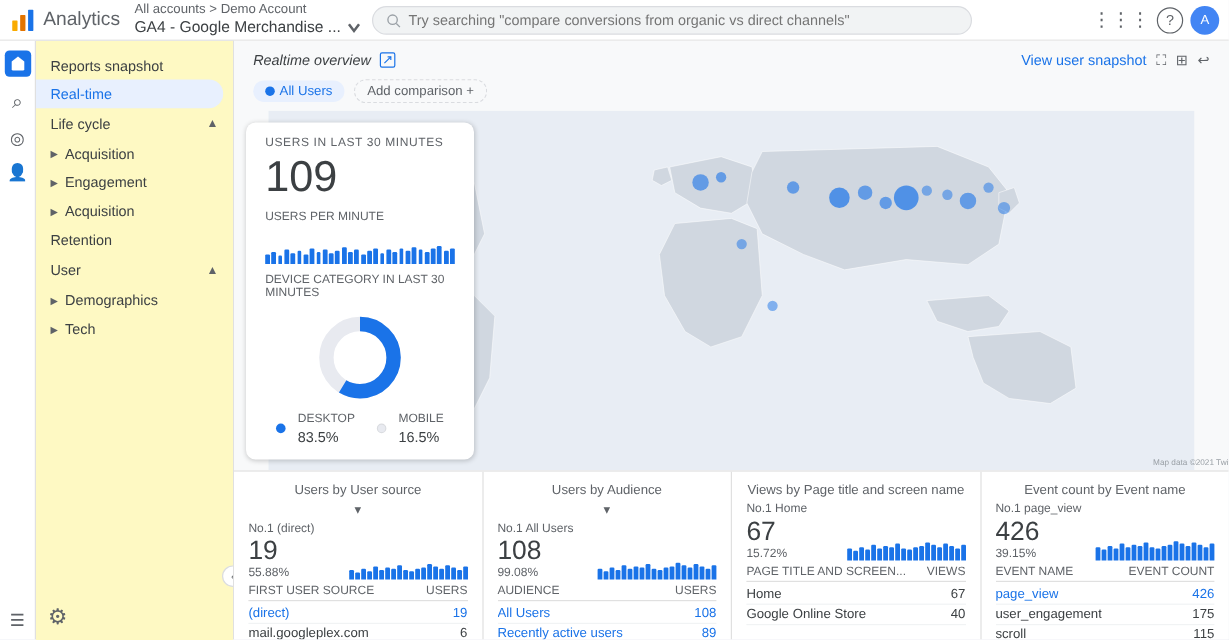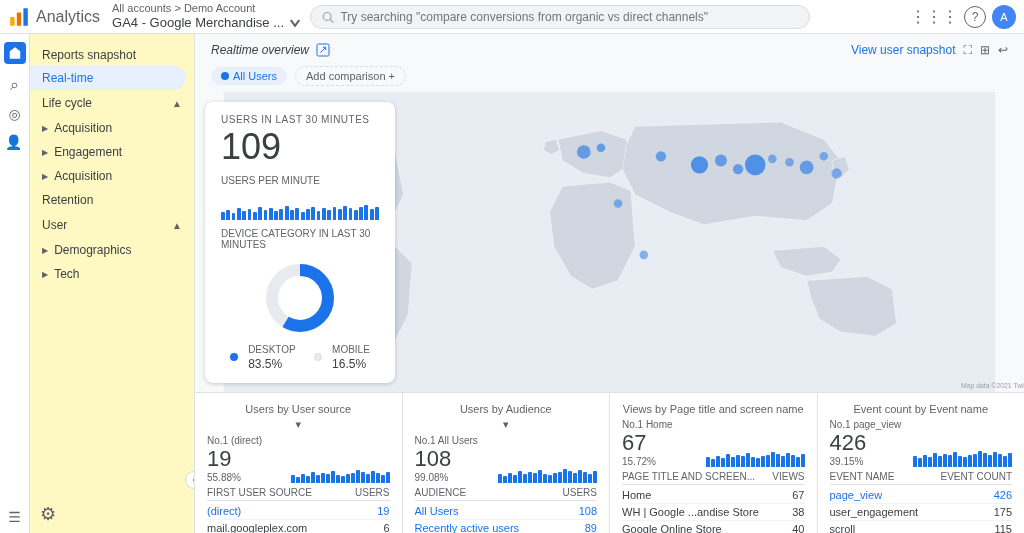--- a/index.html
+++ b/index.html
@@ -504,24 +504,20 @@
         <div class="table-header">
           <span>PAGE TITLE AND SCREEN...</span>
           <span>VIEWS</span>
         </div>
         <div id="card3-rows">
             <div class="table-row">
               <span style="max-width:140px;overflow:hidden;text-overflow:ellipsis;white-space:nowrap">Home</span>
               <span>67</span>
             </div>
             <div class="table-row">
-              <span style="max-width:140px;overflow:hidden;text-overflow:ellipsis;white-space:nowrap">WH | Google ...andise Store</span>
-              <span>38</span>
-            </div>
-            <div class="table-row">
               <span style="max-width:140px;overflow:hidden;text-overflow:ellipsis;white-space:nowrap">Google Online Store</span>
               <span>40</span>
             </div>
           </div>
 
       </div>
 
       <div class="data-card">
         <div class="card-title">
           <span>Event count by Event name</span>

